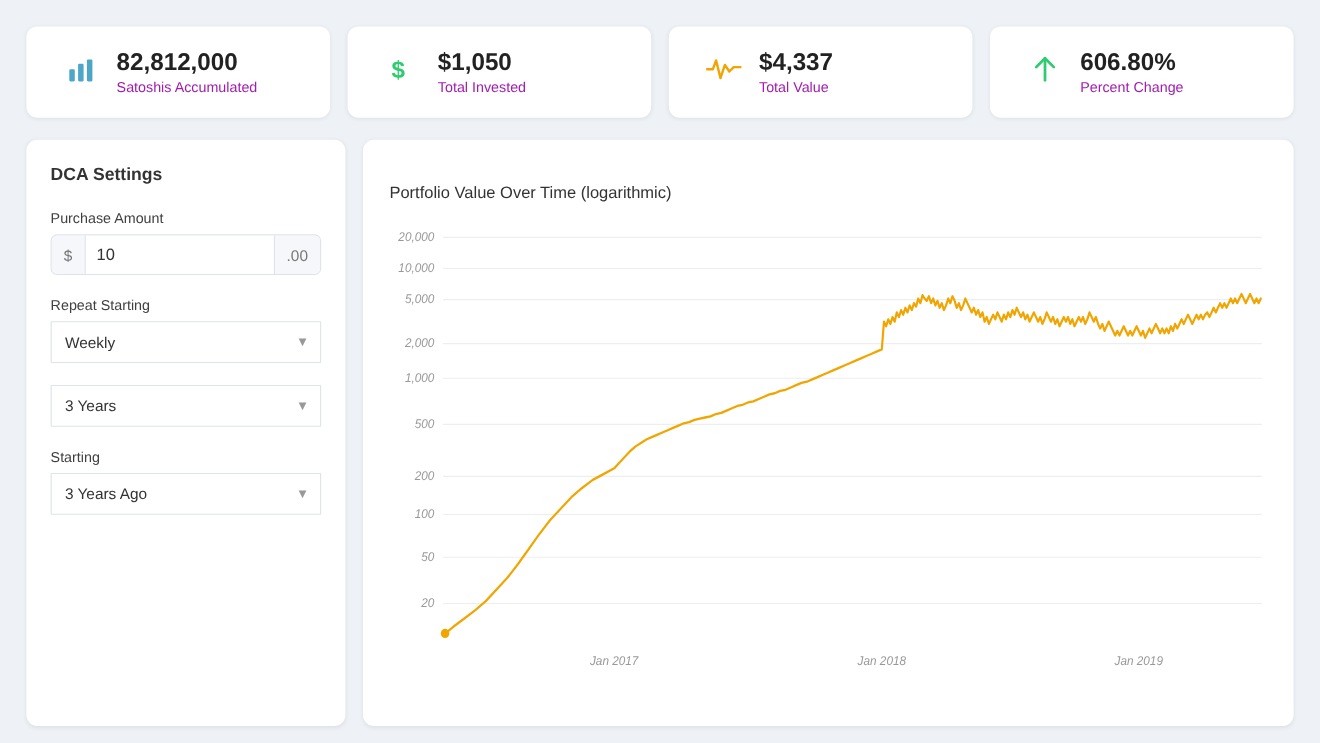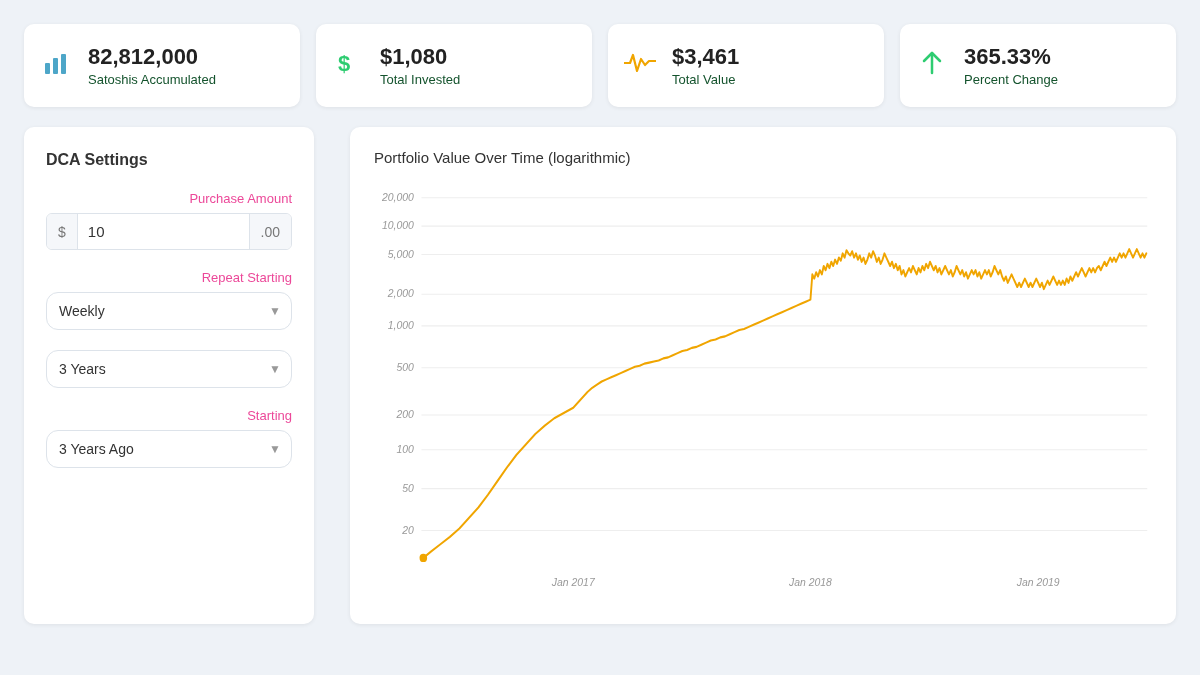--- a/index.html
+++ b/index.html
@@ -14,21 +14,21 @@
     
     .stat-cards {
       display: grid;
       grid-template-columns: repeat(4, 1fr);
       gap: 16px;
       margin-bottom: 20px;
     }
     .stat-card {
       background: #fff;
       border-radius: 10px;
-      padding: 20px 14px;
+      padding: 20px 32px;
       display: flex;
       align-items: center;
       gap: 14px;
       box-shadow: 0 1px 4px rgba(0,0,0,0.07);
     }
     .stat-icon {
       font-size: 28px;
       line-height: 1;
       width: 36px;
       text-align: center;
@@ -38,52 +38,52 @@
     .stat-icon.yellow { color: #f0a500; }
     .stat-icon.arrow-up { color: #2ecc71; }
     .stat-value {
       font-size: 22px;
       font-weight: 600;
       color: #222;
       line-height: 1.2;
     }
     .stat-label {
       font-size: 13px;
-      color: #14532d;
+      color: #a21caf;
       margin-top: 2px;
     }
 
     
     .bottom-section {
       display: grid;
       grid-template-columns: 290px 1fr;
+      gap: 16px;
     }
 
     
     .dca-panel {
       background: #fff;
       border-radius: 10px;
       padding: 24px 22px;
       box-shadow: 0 1px 4px rgba(0,0,0,0.07);
     }
     .dca-panel h2 {
       font-size: 16px;
       font-weight: 600;
       color: #333;
       margin-bottom: 22px;
     }
     .form-group {
       margin-bottom: 20px;
     }
     .form-label {
       font-size: 13px;
-      color: #ec4899;
+      color: #404040;
       margin-bottom: 7px;
       display: block;
-      text-align: right;
     }
     .input-row {
       display: flex;
       align-items: stretch;
       border: 1.5px solid #dde3ea;
       border-radius: 6px;
       overflow: hidden;
     }
     .input-prefix, .input-suffix {
       background: #f5f7fa;
@@ -101,21 +101,21 @@
       outline: none;
       font-size: 15px;
       padding: 9px 10px;
       width: 100%;
       color: #333;
       background: #fff;
     }
     .select-wrapper {
       position: relative;
       border: 1.5px solid #dde3ea;
-      border-radius: 12px;
+      border-radius: 1px;
       background: #fff;
     }
     .select-wrapper select {
       width: 100%;
       appearance: none;
       -webkit-appearance: none;
       border: none;
       outline: none;
       padding: 10px 36px 10px 12px;
       font-size: 14px;
@@ -130,23 +130,22 @@
       transform: translateY(-50%);
       pointer-events: none;
       color: #999;
       font-size: 12px;
     }
 
     
     .chart-panel {
       background: #fff;
       border-radius: 10px;
-      padding: 22px 24px;
+      padding: 40px 24px;
       box-shadow: 0 1px 4px rgba(0,0,0,0.07);
-      margin-left: 36px;
     }
     .chart-title {
       font-size: 15px;
       font-weight: 500;
       color: #333;
       margin-bottom: 16px;
     }
     .chart-container {
       position: relative;
       width: 100%;
@@ -177,46 +176,46 @@
     </div>
   </div>
 
   <div class="stat-card">
     <div class="stat-icon green">
       <svg width="28" height="28" viewBox="0 0 28 28" fill="none">
         <text x="4" y="22" font-size="22" font-weight="bold" fill="#2ecc71">$</text>
       </svg>
     </div>
     <div>
-      <div class="stat-value">$1,080</div>
+      <div class="stat-value">$1,050</div>
       <div class="stat-label">Total Invested</div>
     </div>
   </div>
 
   <div class="stat-card">
     <div class="stat-icon yellow">
       <svg width="32" height="24" viewBox="0 0 32 24" fill="none">
         <polyline points="0,12 6,12 9,4 13,20 17,8 21,14 25,10 32,10" stroke="#f0a500" stroke-width="2.2" fill="none" stroke-linejoin="round" stroke-linecap="round"></polyline>
       </svg>
     </div>
     <div>
-      <div class="stat-value">$3,461</div>
+      <div class="stat-value">$4,337</div>
       <div class="stat-label">Total Value</div>
     </div>
   </div>
 
   <div class="stat-card">
     <div class="stat-icon arrow-up">
       <svg width="28" height="28" viewBox="0 0 28 28" fill="none">
         <line x1="14" y1="24" x2="14" y2="4" stroke="#2ecc71" stroke-width="2.5" stroke-linecap="round"></line>
         <polyline points="6,12 14,4 22,12" stroke="#2ecc71" stroke-width="2.5" fill="none" stroke-linejoin="round" stroke-linecap="round"></polyline>
       </svg>
     </div>
     <div>
-      <div class="stat-value">365.33%</div>
+      <div class="stat-value">606.80%</div>
       <div class="stat-label">Percent Change</div>
     </div>
   </div>
 
 </div>
 
 <div class="bottom-section">
 
   <div class="dca-panel">
     <h2>DCA Settings</h2>

